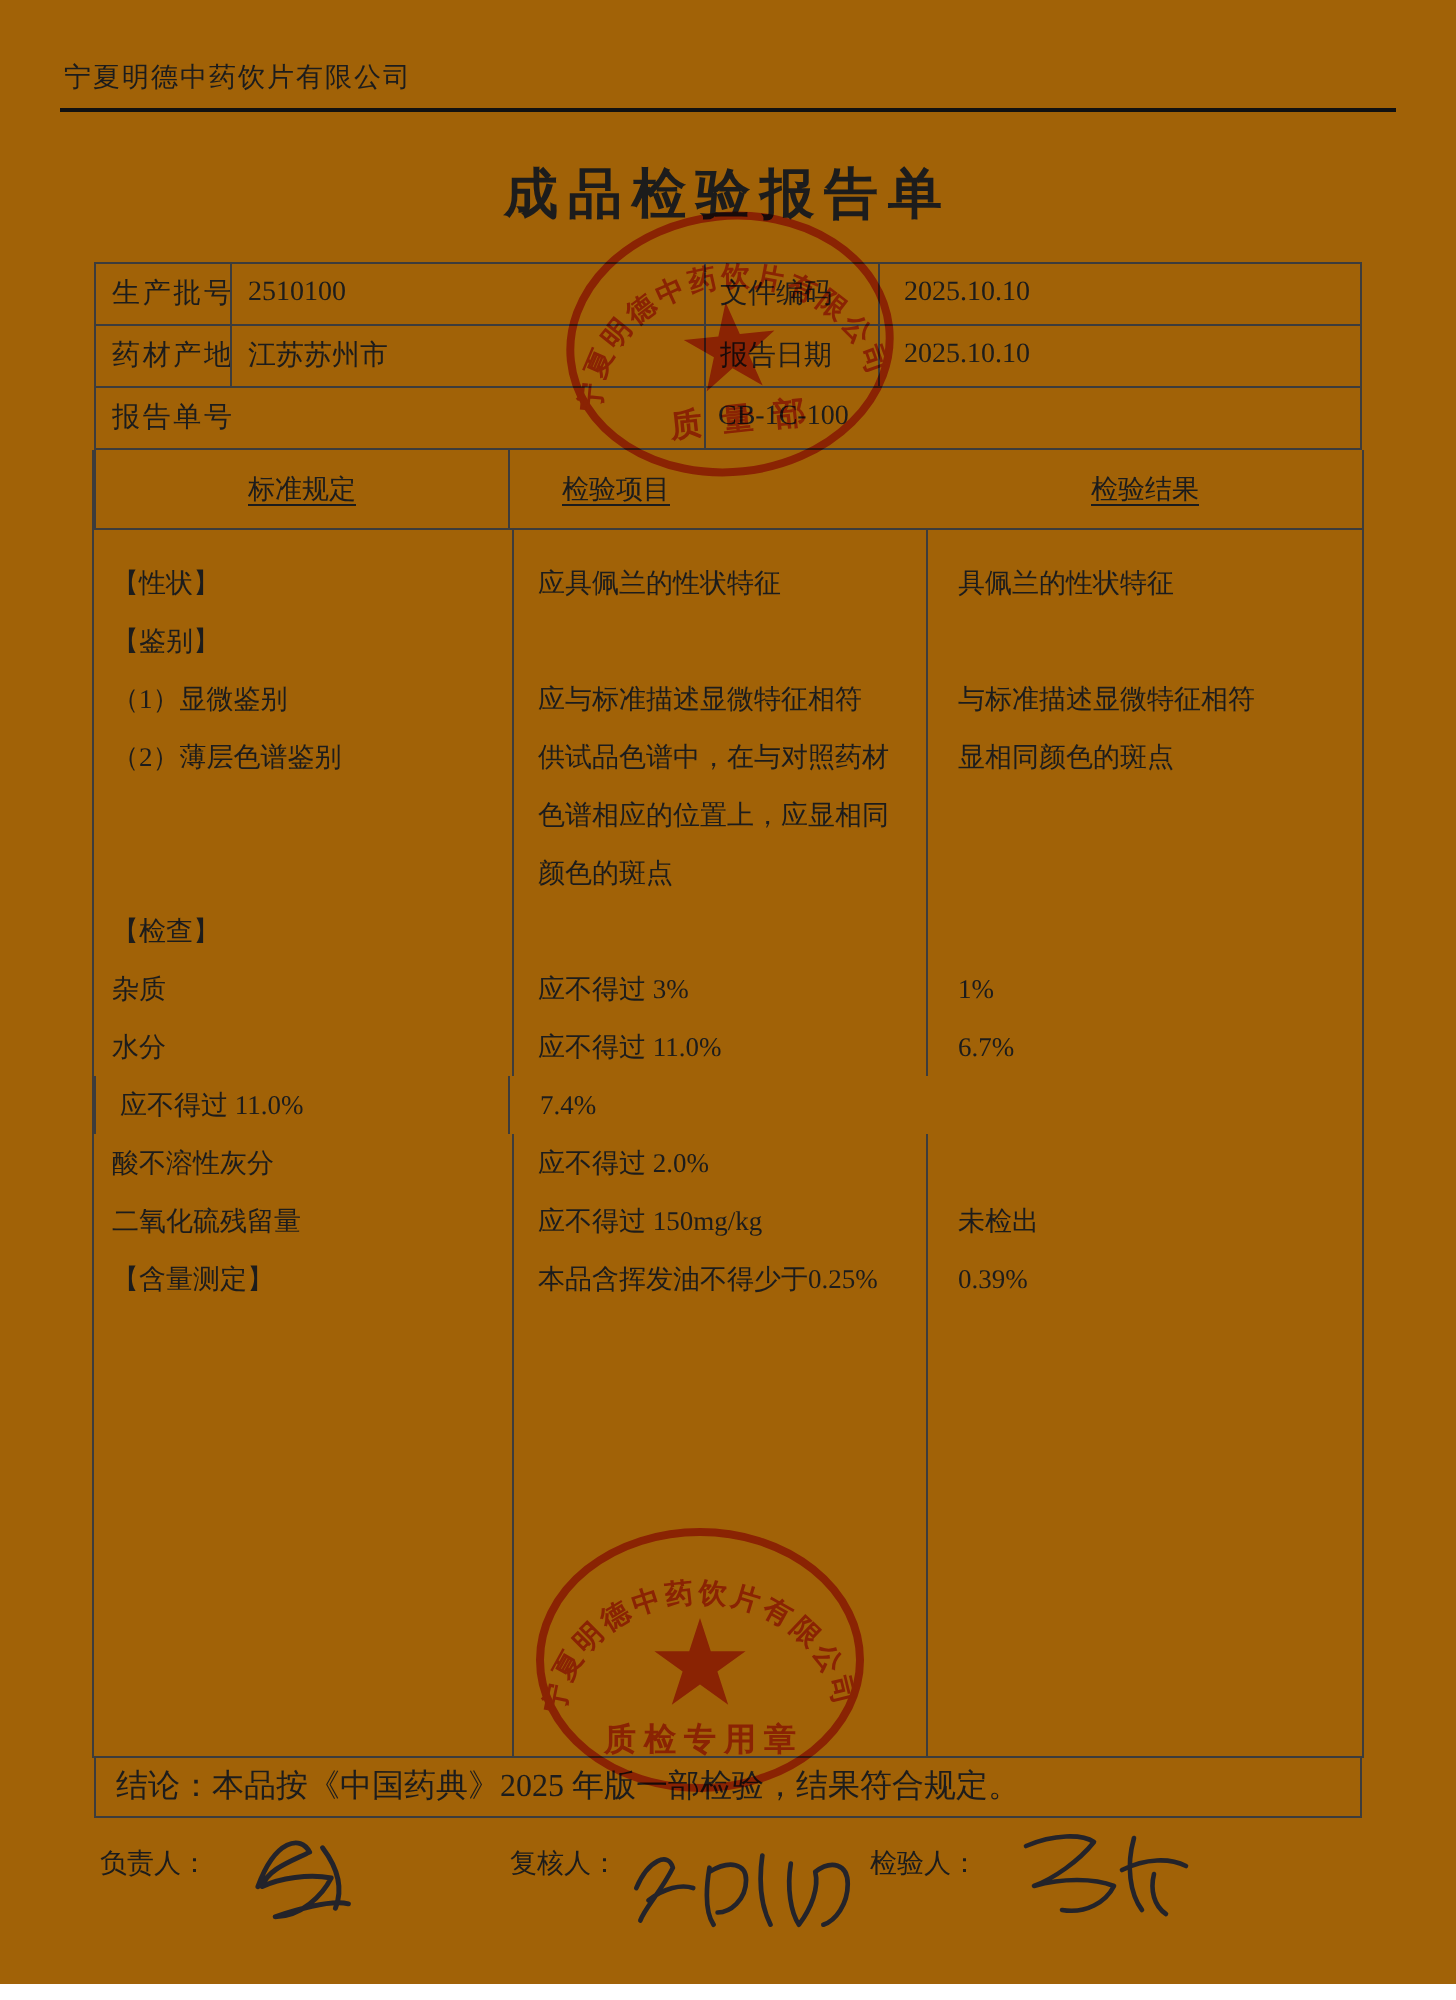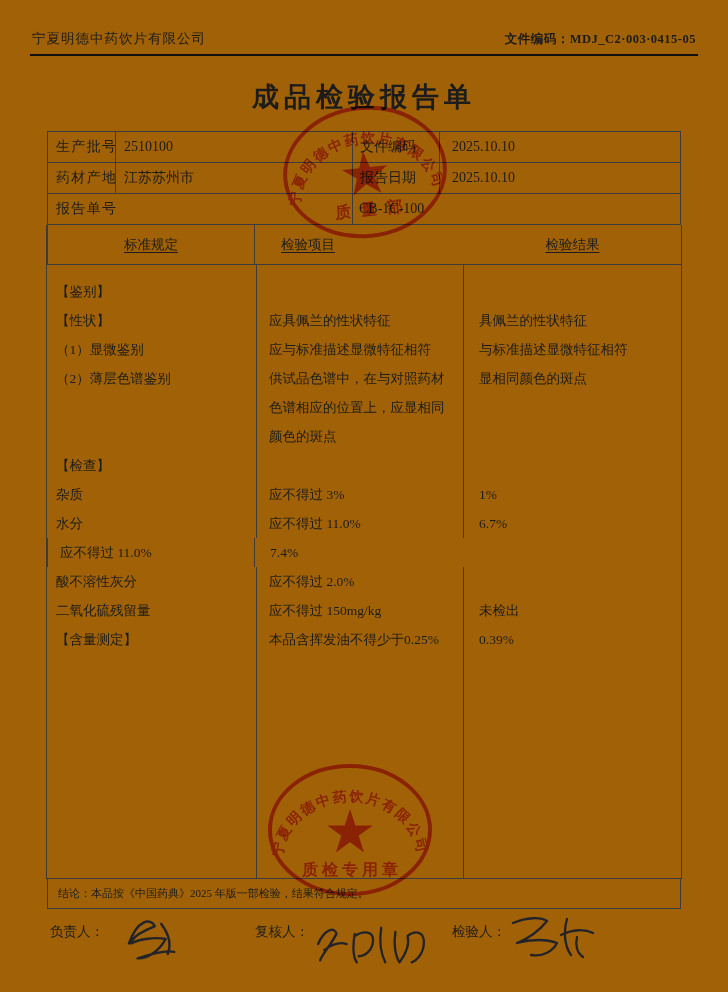--- a/index.html
+++ b/index.html
@@ -64,21 +64,21 @@
   .mt-row .c1{width:209px;box-sizing:border-box;padding:0 6px 0 9px;line-height:29px;}
   .mt-row .c2{width:208px;box-sizing:border-box;border-left:1px solid var(--color-border,#3c3c3c);border-right:1px solid var(--color-border,#3c3c3c);padding:0 10px 0 12px;line-height:29px;}
   .mt-row .c3{flex:1;padding:0 6px 0 15px;line-height:29px;}
   .mt-row.spacer{height:12px;}
   .mt-row.fill{flex:1;}
   
   .conclusion{
     width:634px;margin:0 auto;box-sizing:border-box;
     border:1px solid var(--color-border,#3c3c3c);border-top:none;
     height:30px;line-height:29px;
-    padding-left:10px;font-size:11px;
+    padding-left:10px;font-size:16px;
   }
   
   .sigrow{position:relative;height:60px;margin:6px 48px 0 48px;font-size:13.5px;}
   .sigrow .slabel{position:absolute;top:8px;}
   .sig-svg{position:absolute;}
   .sig-svg path{fill:none;stroke:#23232a;stroke-width:2.3;stroke-linecap:round;stroke-linejoin:round;}
   
   .stamp{
     position:absolute;
     mix-blend-mode:multiply;
@@ -89,21 +89,20 @@
   .stamp .ring-text{fill:var(--color-stamp-red,#d6402f);font-size:14px;font-weight:700;letter-spacing:2px;font-family:"Liberation Serif",serif;}
   .stamp .cap{fill:var(--color-stamp-red,#d6402f);font-weight:700;font-family:"Liberation Serif",serif;}
 </style>
 </head>
 <body>
 
 <div class="page">
 
   <div class="hdr">
     <span class="company">宁夏明德中药饮片有限公司</span>
-    <span class="doccode">文件编码：MDJ_C2·003·0415-05</span>
   </div>
 
   <div class="title">成品检验报告单</div>
 
   <table class="info">
     <colgroup>
         <col style="width:68px">
         <col style="width:237px">
         <col style="width:87px">
         <col>
@@ -140,30 +139,30 @@
           <span>检验结果</span>
         </div>
     </div>
     <div class="mt-body">
         <div class="mt-row spacer">
           <div class="c1"></div>
           <div class="c2"></div>
           <div class="c3"></div>
         </div>
         <div class="mt-row">
-          <div class="c1">【鉴别】</div>
-          <div class="c2"></div>
-          <div class="c3"></div>
-        </div>
-        <div class="mt-row">
           <div class="c1">【性状】</div>
           <div class="c2">应具佩兰的性状特征</div>
           <div class="c3">具佩兰的性状特征</div>
         </div>
         <div class="mt-row">
+          <div class="c1">【鉴别】</div>
+          <div class="c2"></div>
+          <div class="c3"></div>
+        </div>
+        <div class="mt-row">
           <div class="c1">（1）显微鉴别</div>
           <div class="c2">应与标准描述显微特征相符</div>
           <div class="c3">与标准描述显微特征相符</div>
         </div>
         <div class="mt-row">
           <div class="c1">（2）薄层色谱鉴别</div>
           <div class="c2">供试品色谱中，在与对照药材色谱相应的位置上，应显相同颜色的斑点</div>
           <div class="c3">显相同颜色的斑点</div>
         </div>
         <div class="mt-row">
@@ -205,21 +204,21 @@
           <div class="c3"></div>
         </div>
       </div>
   </div>
 
   <div class="conclusion">结论：本品按《中国药典》2025 年版一部检验，结果符合规定。</div>
 
   <div class="sigrow">
     <span class="slabel" style="left:2px">负责人：</span>
     <span class="slabel" style="left:207px">复核人：</span>
-    <span class="slabel" style="left:404px">检验人：</span>
+    <span class="slabel" style="left:387px">检验人：</span>
 
     <svg class="sig-svg" style="left:55px;top:-4px" width="95" height="56" viewBox="0 0 60 52">
       <path d="M 10,30 C 18,8 30,6 34,14 C 26,18 14,22 12,30 C 20,26 34,24 44,26 C 40,34 30,44 18,44 C 30,40 44,36 52,38"></path>
       <path d="M 40,12 C 46,20 50,30 46,40"></path>
     </svg>
     <svg class="sig-svg" style="left:262px;top:-2px" width="122" height="58" viewBox="0 0 120 52">
       <path d="M 8,28 C 14,14 24,10 26,18 C 20,30 12,38 10,44 M 14,34 C 22,28 30,26 36,28"></path>
       <path d="M 44,18 C 42,30 42,40 46,46 M 44,20 C 54,14 62,16 62,24 C 62,34 54,40 48,40 M 70,12 C 68,26 70,38 74,46"></path>
       <path d="M 84,16 C 82,28 84,40 88,46 C 94,38 98,28 96,20 C 104,14 112,16 112,26 C 112,36 106,44 100,46"></path>
     </svg>

